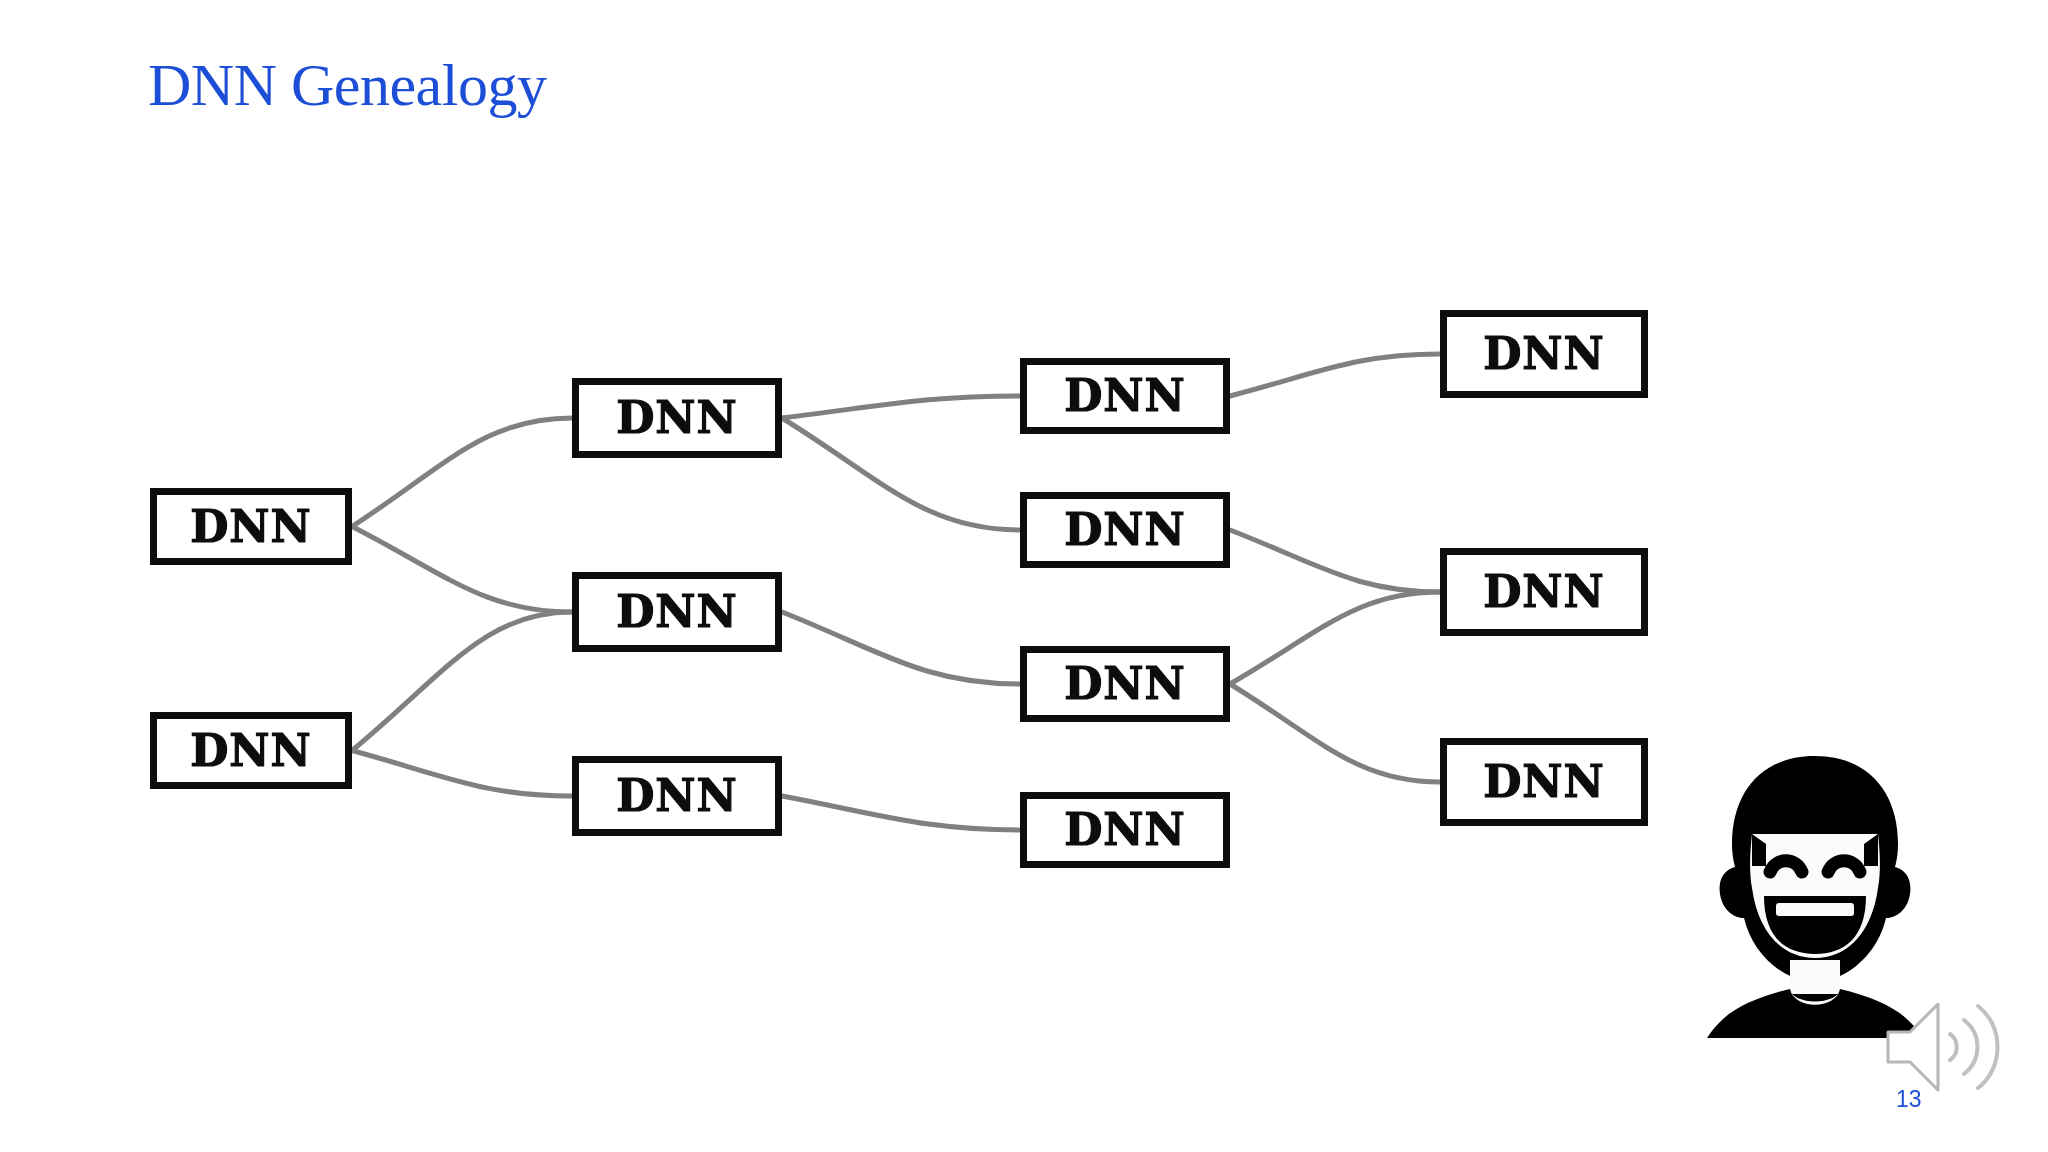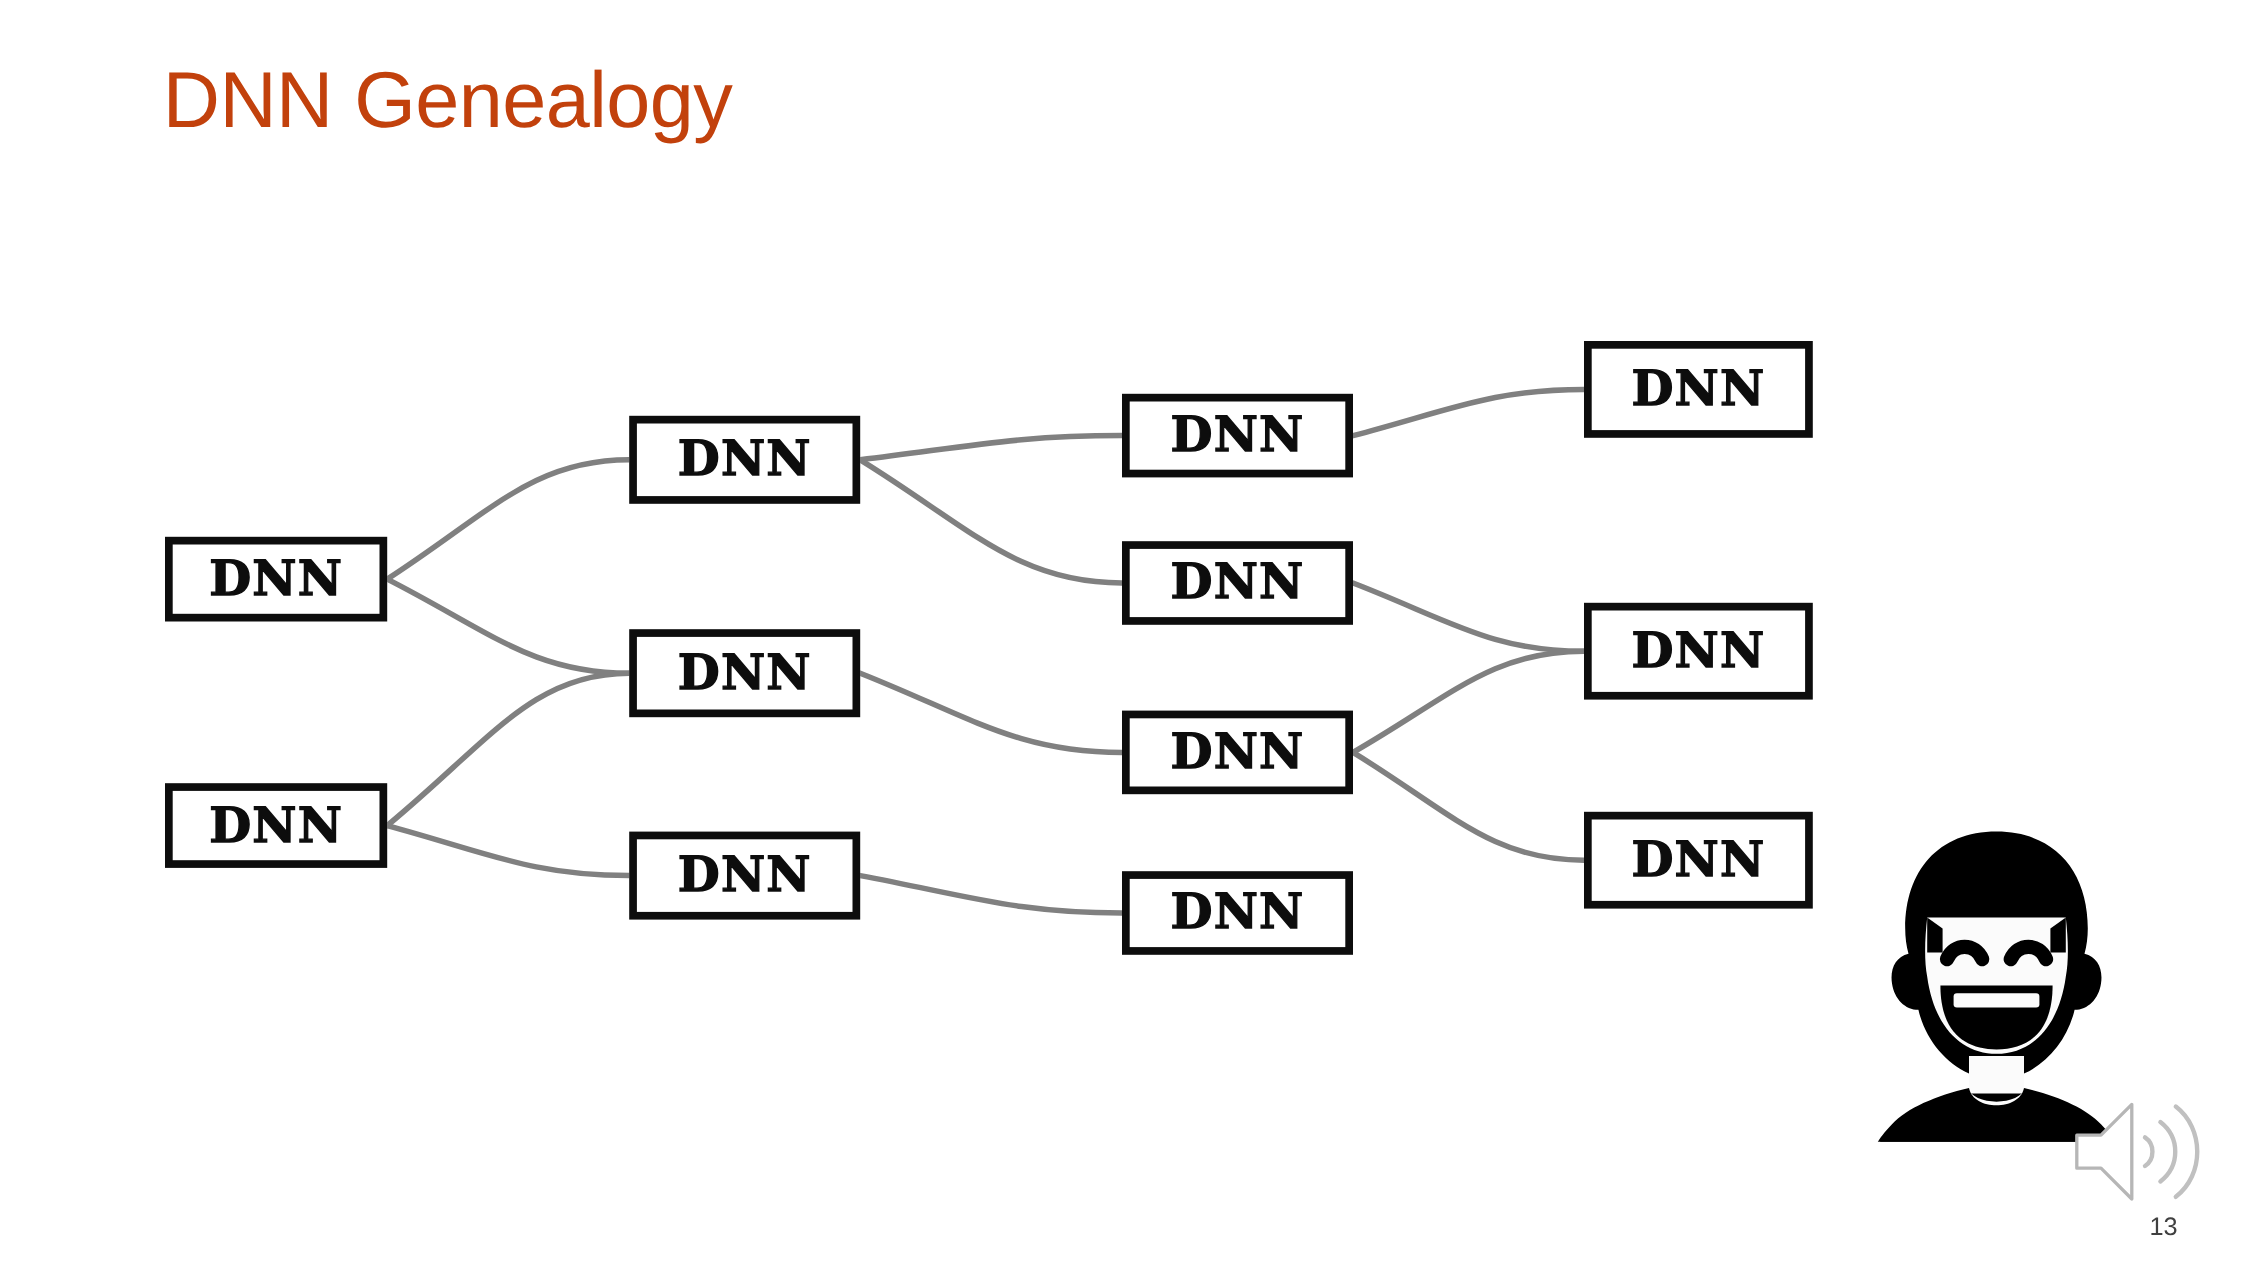--- a/index.html
+++ b/index.html
@@ -14,25 +14,25 @@
     background: #ffffff;
     overflow: hidden;
     font-family: "Liberation Sans", sans-serif;
   }
 
   
   #slide-title {
     position: absolute;
     left: 148px;
     top: 52px;
-    font-family: Liberation Sans, sans-serif;
-    font-size: 72px;
+    font-family: Liberation Serif, serif;
+    font-size: 60px;
     font-weight: 400;
     letter-spacing: -0.5px;
-    color: #c2410c;
+    color: #1d4ed8;
     white-space: nowrap;
     line-height: 1.1;
   }
 
   
   #diagram {
     position: absolute;
     left: 0;
     top: 0;
     width: 2048px;
@@ -80,26 +80,25 @@
     position: absolute;
     left: 1884px;
     top: 992px;
     width: 126px;
     height: 110px;
   }
 
   
   #page-number {
     position: absolute;
-    left: 1954px;
+    left: 1896px;
     top: 1086px;
     font-family: "Liberation Sans", sans-serif;
     font-size: 23px;
-    color: #404040;
-    margin-top: 16px;
+    color: #1d4ed8;
   }
 </style>
 </head>
 <body>
 
 <div id="slide">
 
   <div id="slide-title">DNN Genealogy</div>
 
   <div id="diagram">

